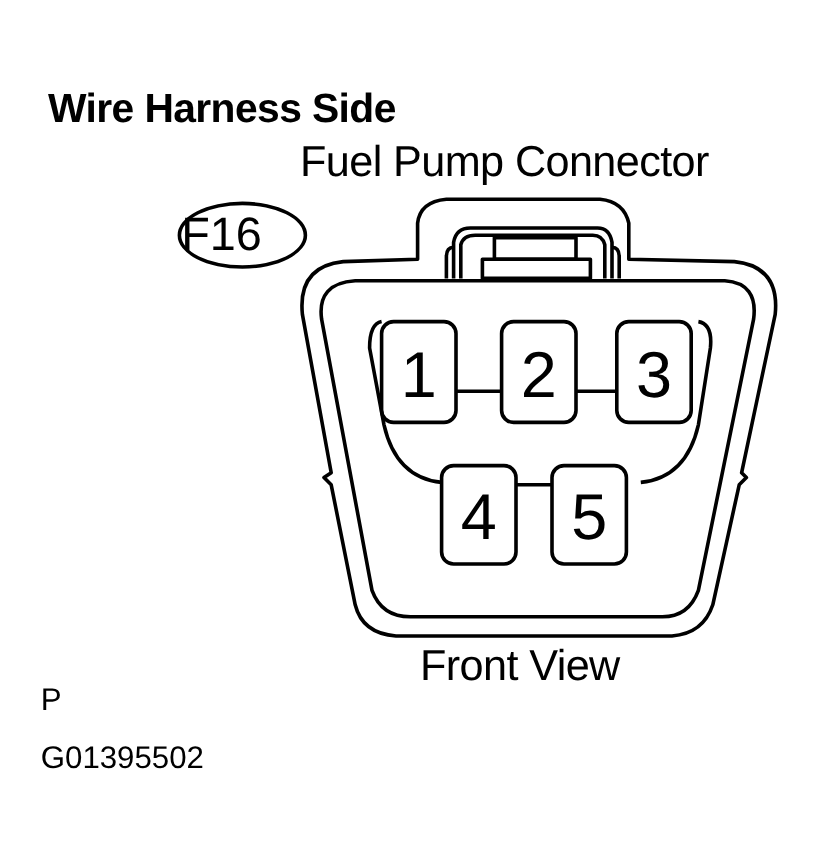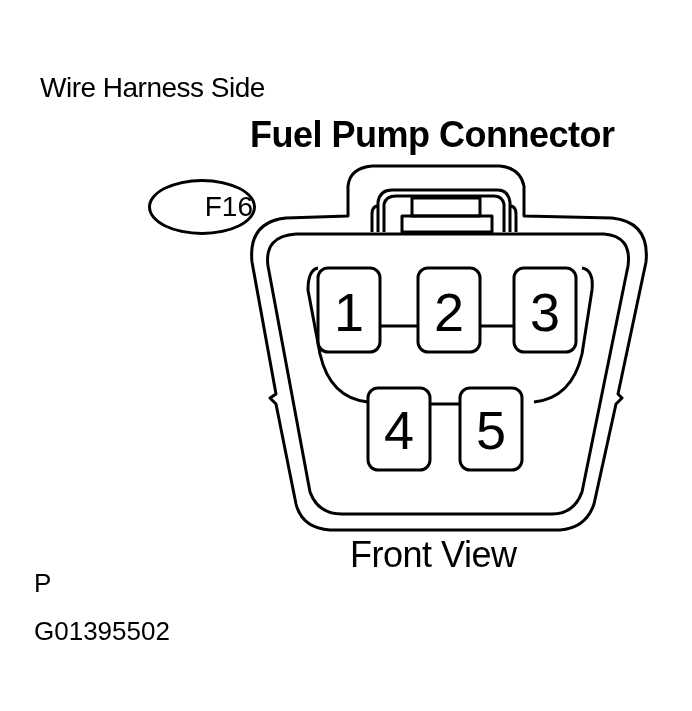--- a/index.html
+++ b/index.html
@@ -1,19 +1,19 @@
 <!DOCTYPE html>
 <html><head>
 <meta charset="utf-8">
 <style>
   html, body { margin:0; padding:0; background:#ffffff; }
   body { width:692px; height:711px; position:relative; overflow:hidden; font-family:"Liberation Sans", sans-serif; color:#000; }
-  .title { position:absolute; left:40px; top:72px; font-size:28px; font-weight:normal; letter-spacing:-0.5px; }
-  .subtitle { position:absolute; left:250px; top:114px; font-size:36px; font-weight:bold; letter-spacing:-0.5px; }
-  .code-badge { position:absolute; left:148px; top:179px; width:108px; height:56px; border:3px solid #000; border-radius:50%; box-sizing:border-box; display:flex; align-items:center; justify-content:flex-end; font-size:28px; }
+  .title { position:absolute; left:40px; top:72px; font-size:34px; font-weight:bold; letter-spacing:-0.5px; }
+  .subtitle { position:absolute; left:250px; top:114px; font-size:36px; font-weight:normal; letter-spacing:-0.5px; }
+  .code-badge { position:absolute; left:148px; top:168px; width:108px; height:56px; border:3px solid #000; border-radius:50%; box-sizing:border-box; display:flex; align-items:center; justify-content:flex-start; font-size:39px; }
   .front-view { position:absolute; left:350px; top:534px; font-size:36px; letter-spacing:-0.5px; }
   .letter { position:absolute; left:34px; top:568px; font-size:26px; }
   .figure-id { position:absolute; left:34px; top:616px; font-size:26px; }
   svg.conn { position:absolute; left:0; top:0; }
   .pin-label { font-family:"Liberation Sans", sans-serif; font-size:54px; }
 </style>
 </head>
 <body>
 
 <div class="title">Wire Harness Side</div>

